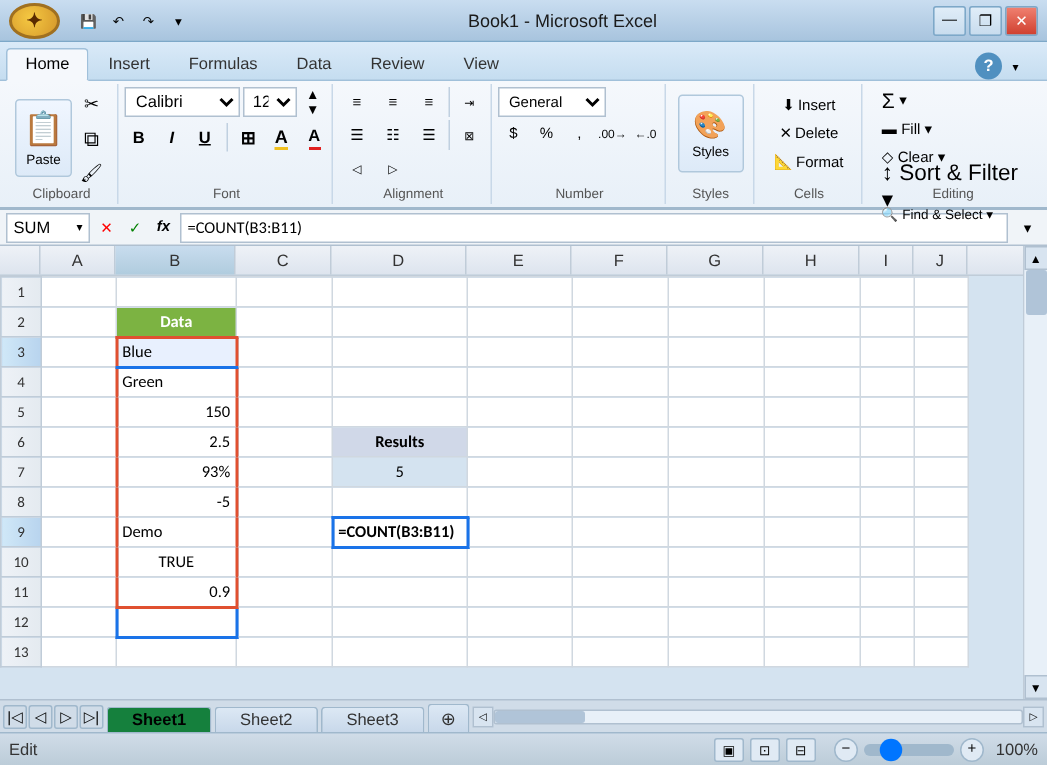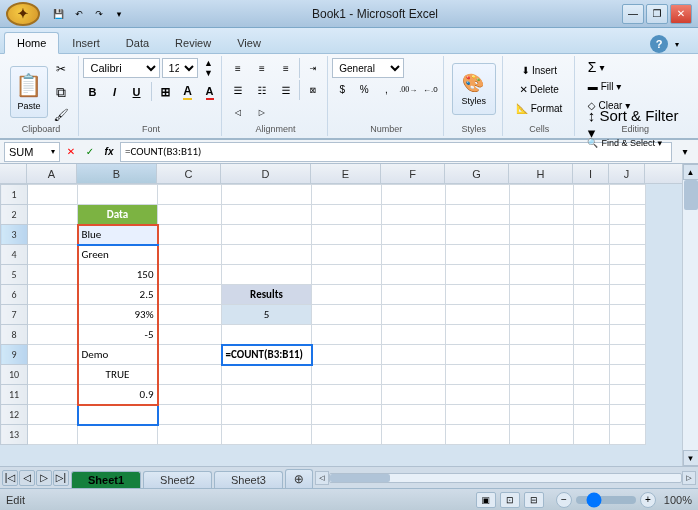--- a/index.html
+++ b/index.html
@@ -288,20 +288,21 @@
     <div class="title-bar-right">
       <div class="title-btn">—</div>
       <div class="title-btn">❐</div>
       <div class="title-btn close">✕</div>
     </div>
   </div>
 
   <div class="ribbon-tabs">
     <div class="ribbon-tab active">Home</div>
     <div class="ribbon-tab">Insert</div>
+    <div class="ribbon-tab">Formulas</div>
     <div class="ribbon-tab">Data</div>
     <div class="ribbon-tab">Review</div>
     <div class="ribbon-tab">View</div>
     <div style="flex:1"></div>
     <div class="help-icon">?</div>
     <div style="width:30px; display:flex; align-items:center; gap:2px; padding-right:4px;">
       <div class="qt-btn" style="font-size:8px;">▾</div>
     </div>
   </div>
 
@@ -379,21 +380,21 @@
 
     <div class="ribbon-group" style="min-width:80px;">
       <div class="ribbon-group-content" style="flex-direction:column; gap:2px; align-items:flex-start;">
         <select class="number-combo">
           <option>General</option>
         </select>
         <div style="display:flex; gap:2px; align-items:center;">
           <div class="num-btn">$</div>
           <div class="num-btn">%</div>
           <div class="num-btn">,</div>
-          <div class="num-btn" style="font-size:8px;font-family:Liberation Serif, serif;">.00→</div>
+          <div class="num-btn" style="font-size:8px;">.00→</div>
           <div class="num-btn" style="font-size:8px;">←.0</div>
         </div>
       </div>
       <div class="ribbon-group-label">Number</div>
     </div>
 
     <div class="ribbon-group">
       <div class="ribbon-group-content">
         <div class="styles-big">
           <div style="font-size:18px;">🎨</div>

